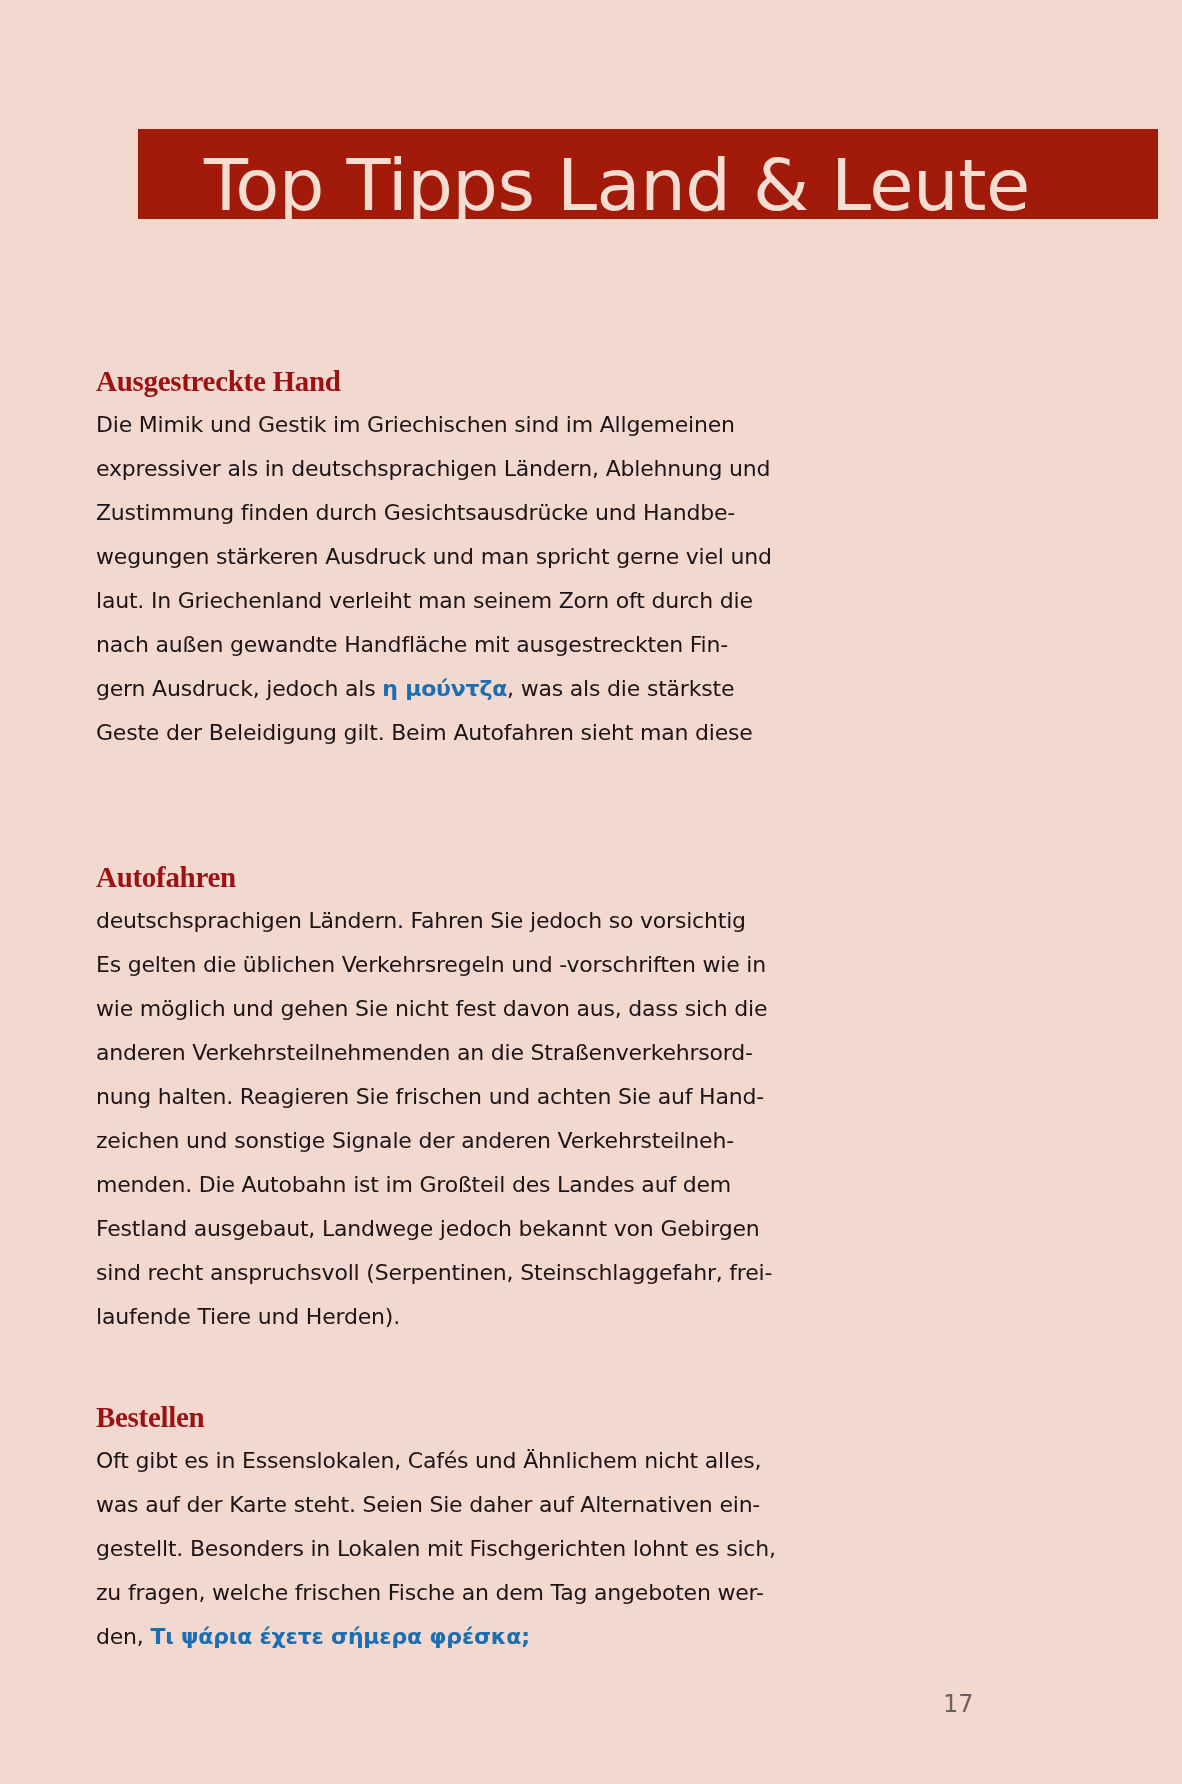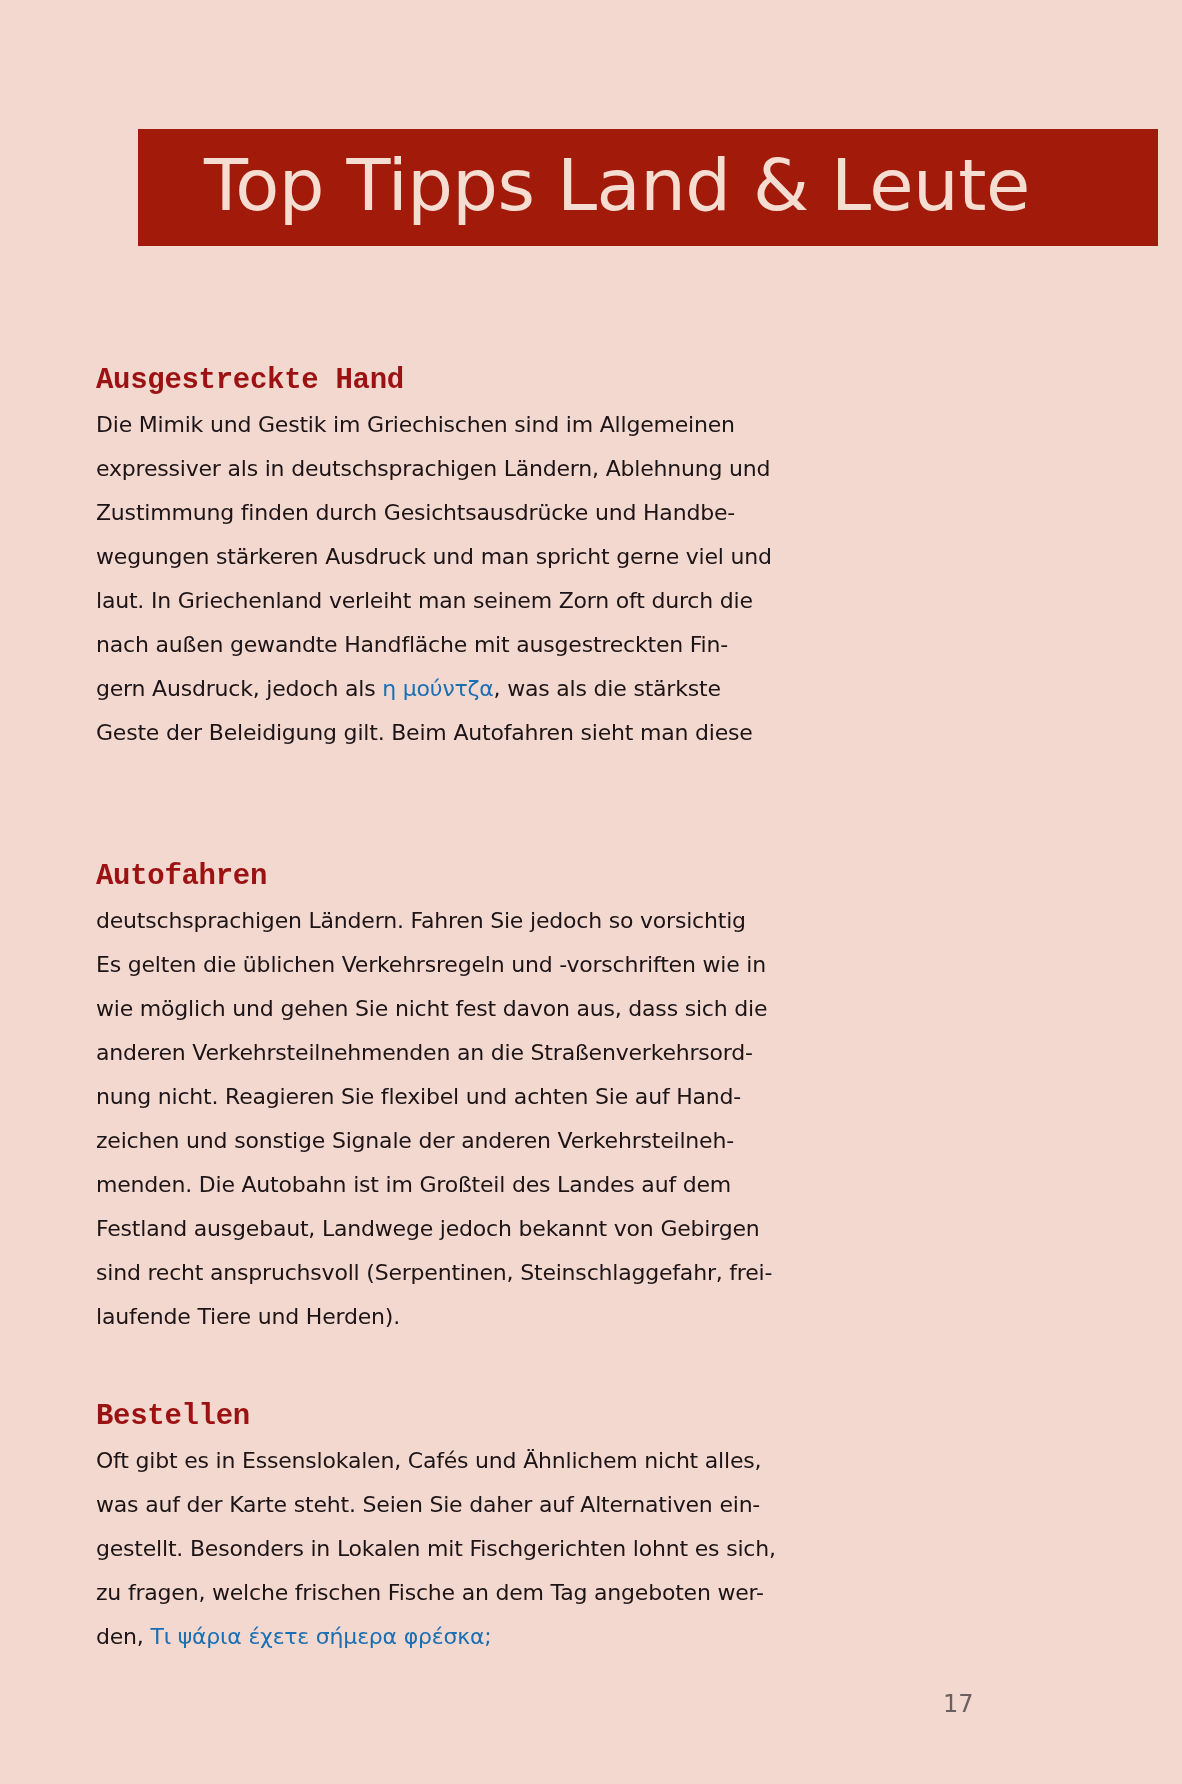--- a/index.html
+++ b/index.html
@@ -5,44 +5,44 @@
   html, body { margin: 0; padding: 0; }
   body {
     width: 1182px; height: 1784px;
     background: #f2d8cf;
     position: relative; overflow: hidden;
     font-family: "DejaVu Sans", sans-serif;
     color: #1a1214;
   }
   .banner {
     position: absolute; left: 138px; top: 129px;
-    width: 1020px; height: 117px;
+    width: 1020px; height: 90px;
     background: #a21a0a;
   }
   .banner-title {
     position: absolute; left: 66px; top: 8px;
     font-family: "DejaVu Sans", sans-serif;
     font-size: 72px; line-height: 96px;
     color: #f5ddd2; letter-spacing: -0.5px;
     white-space: nowrap;
   }
   .section { position: absolute; left: 96px; width: 1000px; }
   .section-heading {
-    font-family: Liberation Mono, monospace;
+    font-family: Liberation Serif, serif;
     font-weight: bold;
     font-size: 29px; line-height: 44px;
     color: #9c1212; letter-spacing: -0.3px;
     white-space: nowrap;
   }
   .body-line {
     font-size: 22px; line-height: 44px;
     white-space: nowrap; letter-spacing: -0.2px;
     color: #1c1416;
   }
-  .greek { color: #1a6eb2; }
+  .greek { color: #1a6eb2; font-weight: bold; }
   .page-number {
     position: absolute; left: 943px; top: 1690px;
     font-size: 24px; color: #6a6060;
   }
 </style>
 </head>
 <body>
 
 <div class="banner">
   <div class="banner-title">Top Tipps Land &amp; Leute</div>
@@ -59,21 +59,21 @@
   <div class="body-line"><span>gern Ausdruck, jedoch als </span><span class="greek">η μούντζα</span><span>, was als die stärkste</span></div>
   <div class="body-line">Geste der Beleidigung gilt. Beim Autofahren sieht man diese</div>
 </div>
 
 <div class="section" style="top:855px;">
   <div class="section-heading">Autofahren</div>
   <div class="body-line">deutschsprachigen Ländern. Fahren Sie jedoch so vorsichtig</div>
   <div class="body-line">Es gelten die üblichen Verkehrsregeln und -vorschriften wie in</div>
   <div class="body-line">wie möglich und gehen Sie nicht fest davon aus, dass sich die</div>
   <div class="body-line">anderen Verkehrsteilnehmenden an die Straßenverkehrsord-</div>
-  <div class="body-line">nung nicht. Reagieren Sie flexibel und achten Sie auf Hand-</div>
+  <div class="body-line">nung halten. Reagieren Sie frischen und achten Sie auf Hand-</div>
   <div class="body-line">zeichen und sonstige Signale der anderen Verkehrsteilneh-</div>
   <div class="body-line">menden. Die Autobahn ist im Großteil des Landes auf dem</div>
   <div class="body-line">Festland ausgebaut, Landwege jedoch bekannt von Gebirgen</div>
   <div class="body-line">sind recht anspruchsvoll (Serpentinen, Steinschlaggefahr, frei-</div>
   <div class="body-line">laufende Tiere und Herden).</div>
 </div>
 
 <div class="section" style="top:1395px;">
   <div class="section-heading">Bestellen</div>
   <div class="body-line">Oft gibt es in Essenslokalen, Cafés und Ähnlichem nicht alles,</div>

